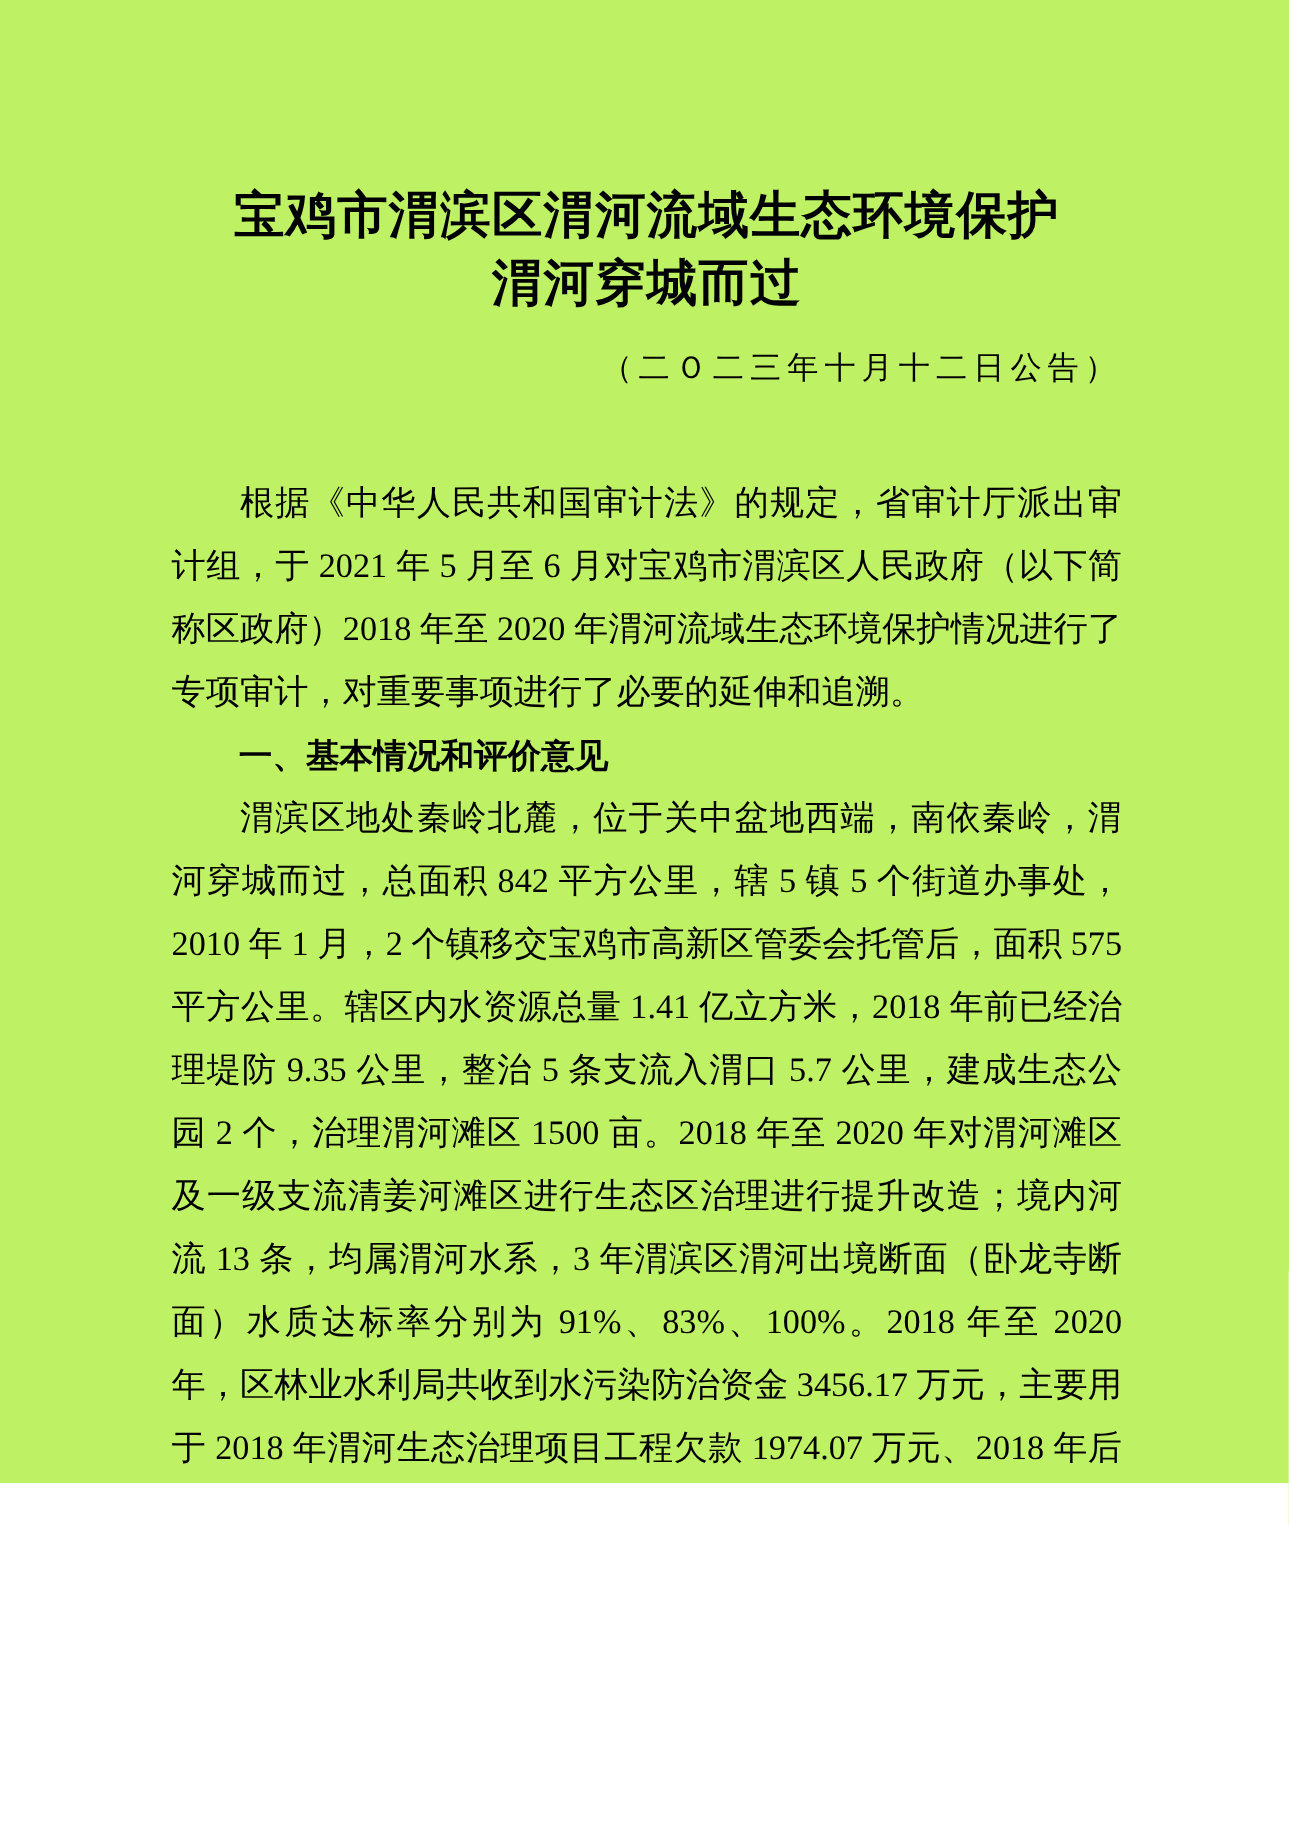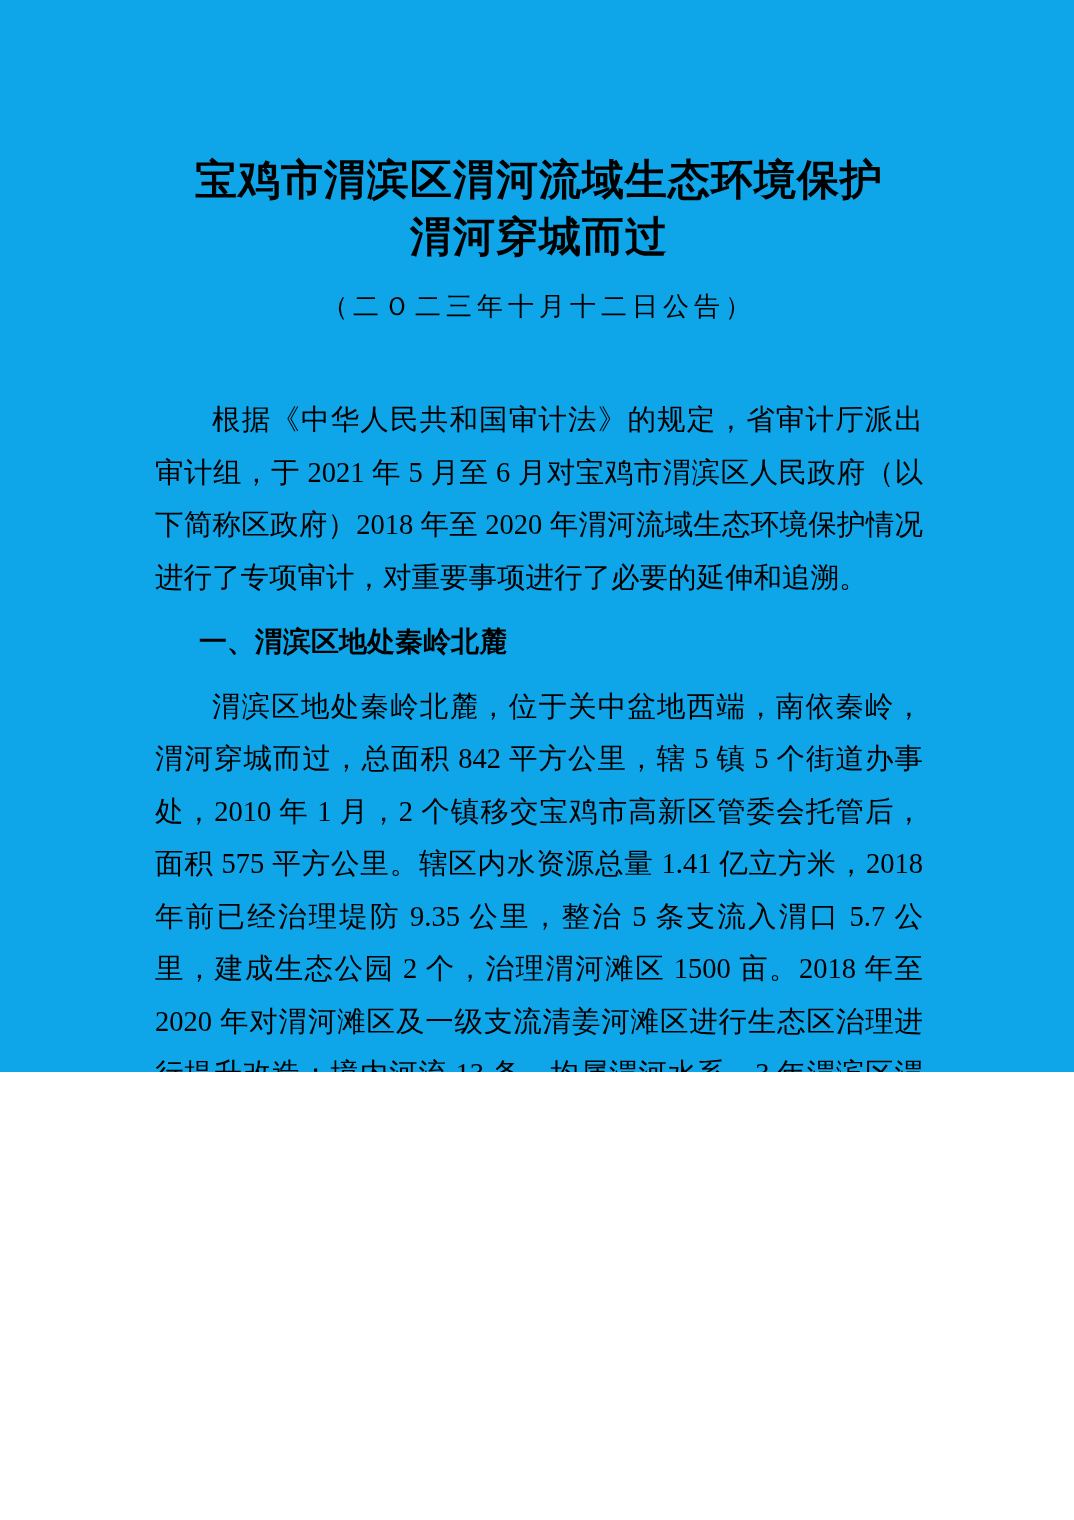--- a/index.html
+++ b/index.html
@@ -3,57 +3,57 @@
 <meta charset="utf-8">
 <style>
   html, body {
     margin: 0;
     padding: 0;
     background: #ffffff;
   }
   .page {
     position: relative;
     width: 1074px;
-    height: 1072px;
-    background: #0ea5e9;
+    height: 1236px;
+    background: #bef264;
     overflow: hidden;
     font-family: "Liberation Serif", serif;
     color: #000000;
   }
   .content {
     position: absolute;
     left: 143px;
     top: 152px;
     width: 792px;
   }
   .doc-title {
     text-align: center;
     font-size: 42px;
     line-height: 57px;
     font-weight: bold;
     font-family: "Liberation Serif", serif;
     letter-spacing: 1px;
     margin: 0;
   }
   .doc-date {
-    text-align: center;
+    text-align: right;
     font-size: 26px;
     line-height: 34px;
     margin-top: 24px;
     letter-spacing: 5px;
     font-family: "Liberation Serif", serif;
   }
   .body-block {
     margin-top: 70px;
     font-size: 28.5px;
     line-height: 52.5px;
     text-align: justify;
   }
   .para {
-    margin: 12px;
+    margin: 0;
     text-indent: 2em;
     font-family: "Liberation Serif", serif;
   }
   .section-heading {
     margin: 0;
     text-indent: 2em;
     font-weight: bold;
     font-family: "Liberation Sans", sans-serif;
     font-size: 28px;
   }
@@ -73,19 +73,19 @@
 <div class="page">
   <div class="content">
     <h1 class="doc-title">
       <span>宝鸡市渭滨区渭河流域生态环境保护</span><br>
       <span>渭河穿城而过</span>
     </h1>
     <div class="doc-date">（二Ｏ二三年十月十二日公告）</div>
 
     <div class="body-block">
       <p class="para">根据《中华人民共和国审计法》的规定，省审计厅派出审计组，于 2021 年 5 月至 6 月对宝鸡市渭滨区人民政府（以下简称区政府）2018 年至 2020 年渭河流域生态环境保护情况进行了专项审计，对重要事项进行了必要的延伸和追溯。</p>
-      <p class="section-heading">一、渭滨区地处秦岭北麓</p>
+      <p class="section-heading">一、基本情况和评价意见</p>
       <p class="para">渭滨区地处秦岭北麓，位于关中盆地西端，南依秦岭，渭河穿城而过，总面积 842 平方公里，辖 5 镇 5 个街道办事处，2010 年 1 月，2 个镇移交宝鸡市高新区管委会托管后，面积 575 平方公里。辖区内水资源总量 1.41 亿立方米，2018 年前已经治理堤防 9.35 公里，整治 5 条支流入渭口 5.7 公里，建成生态公园 2 个，治理渭河滩区 1500 亩。2018 年至 2020 年对渭河滩区及一级支流清姜河滩区进行生态区治理进行提升改造；境内河流 13 条，均属渭河水系，3 年渭滨区渭河出境断面（卧龙寺断面）水质达标率分别为 91%、83%、100%。2018 年至 2020 年，区林业水利局共收到水污染防治资金 3456.17 万元，主要用于 2018 年渭河生态治理项目工程欠款 1974.07 万元、2018 年后在建的渭河和一级支流清姜河生态区治理工程款 1482.1 万元。</p>
     </div>
   </div>
 
   <div class="footer-page">— 7 —</div>
 </div>
 
 </body></html>

